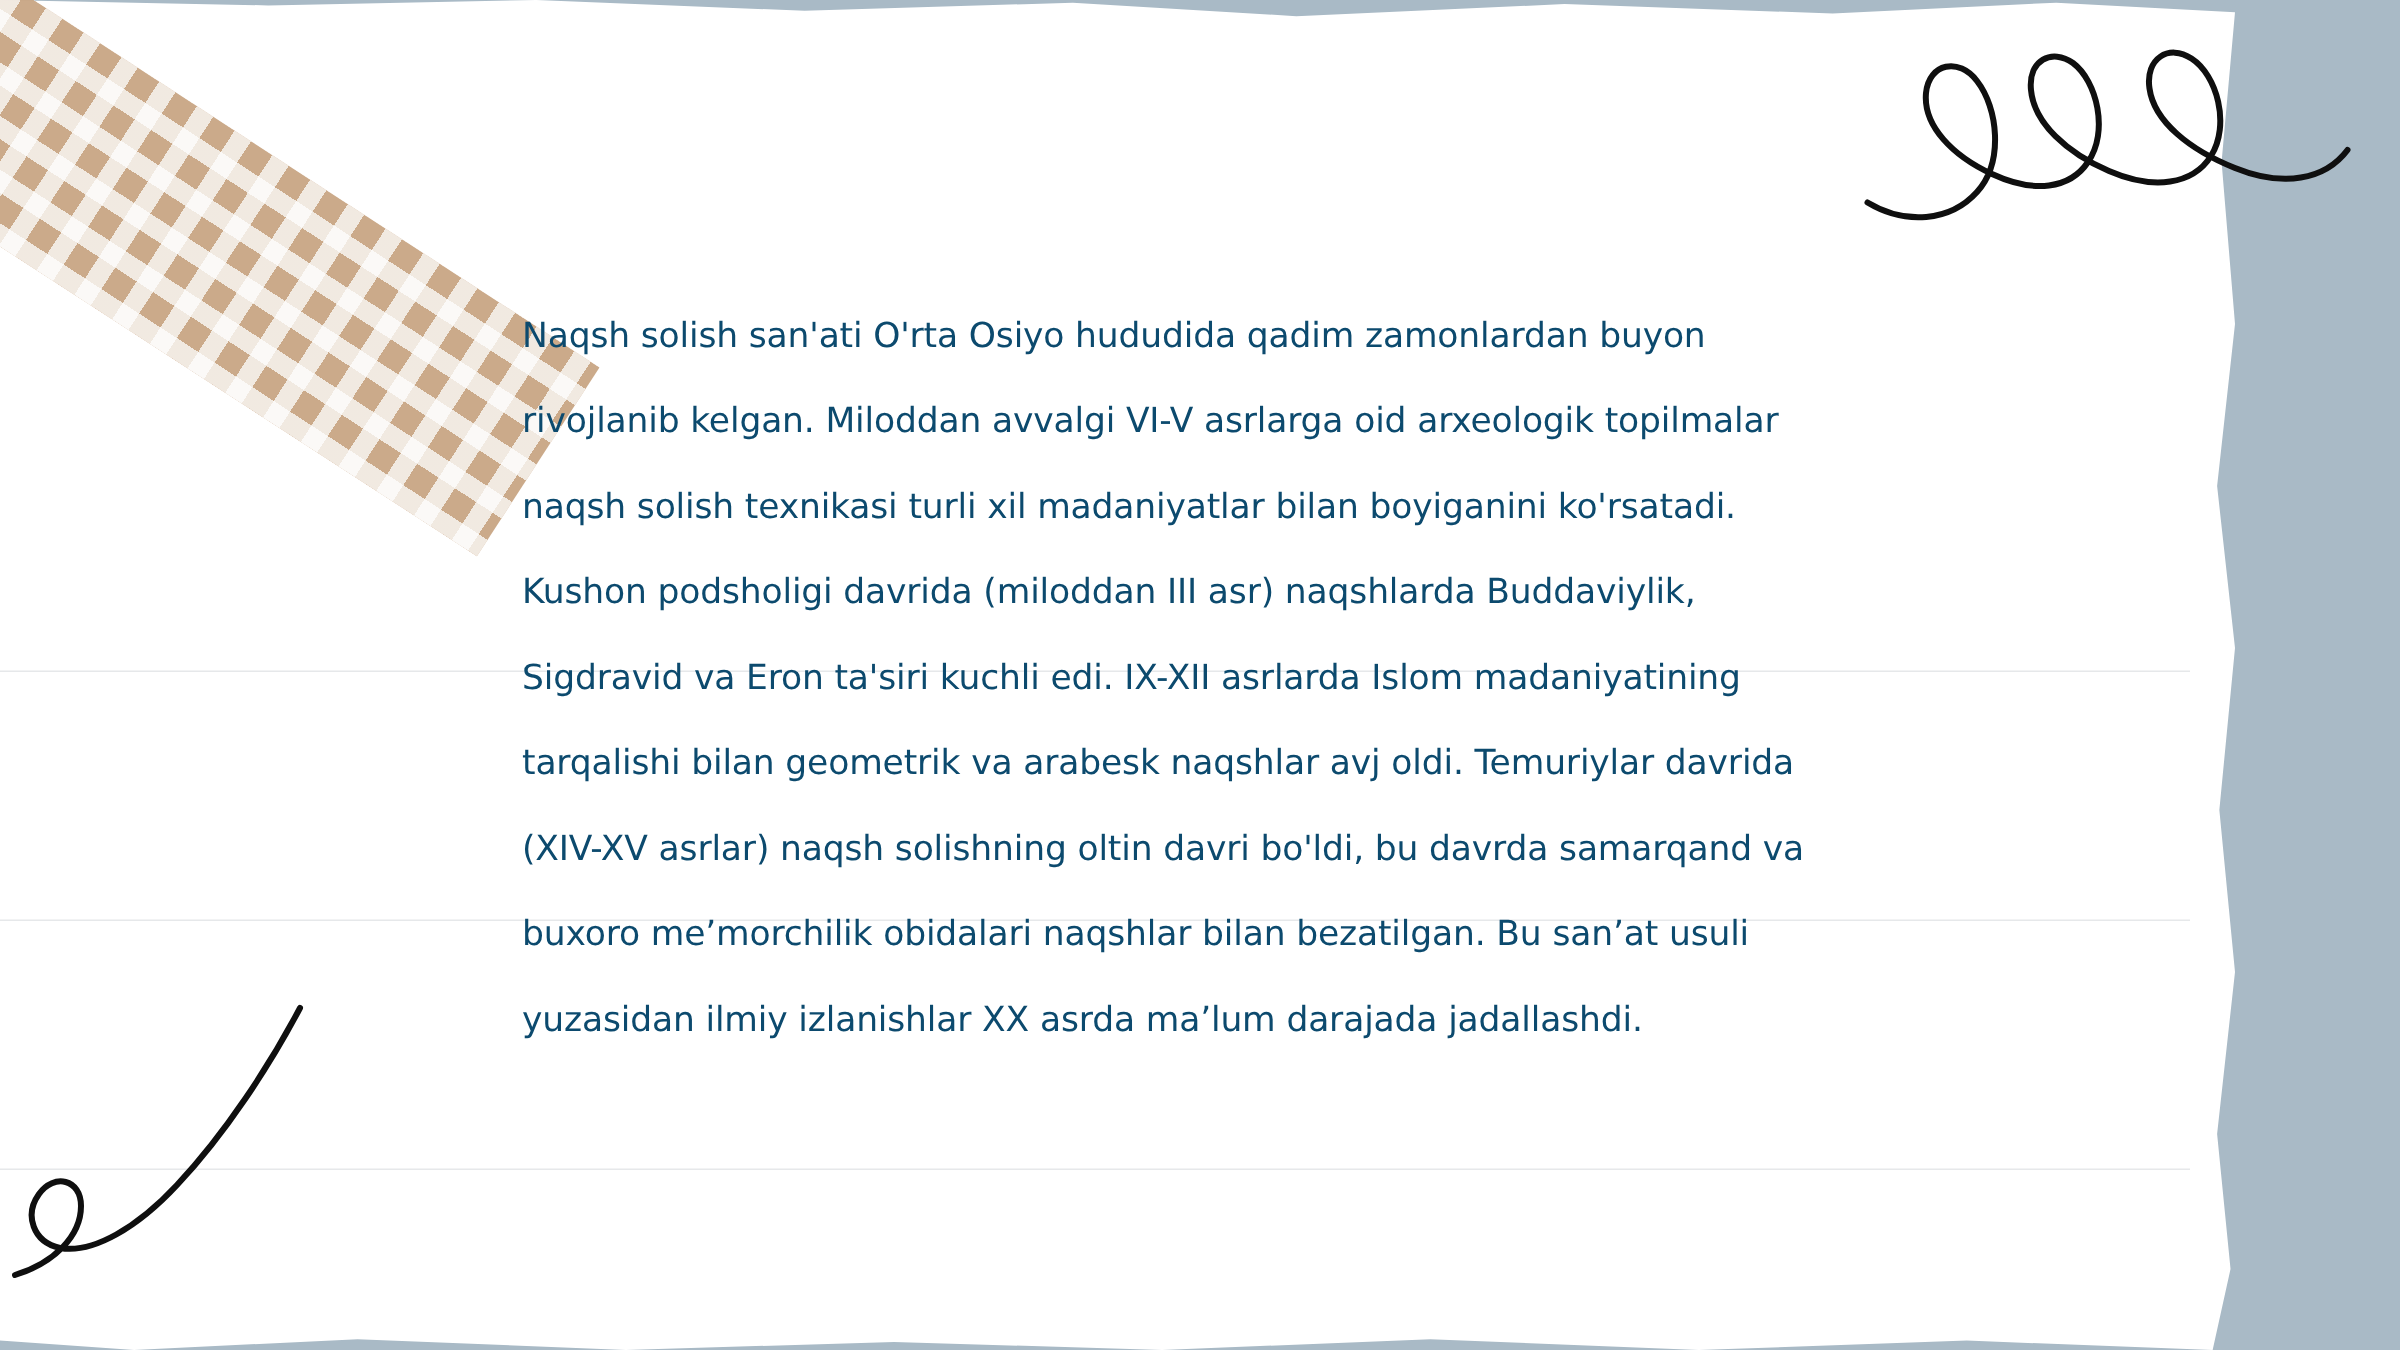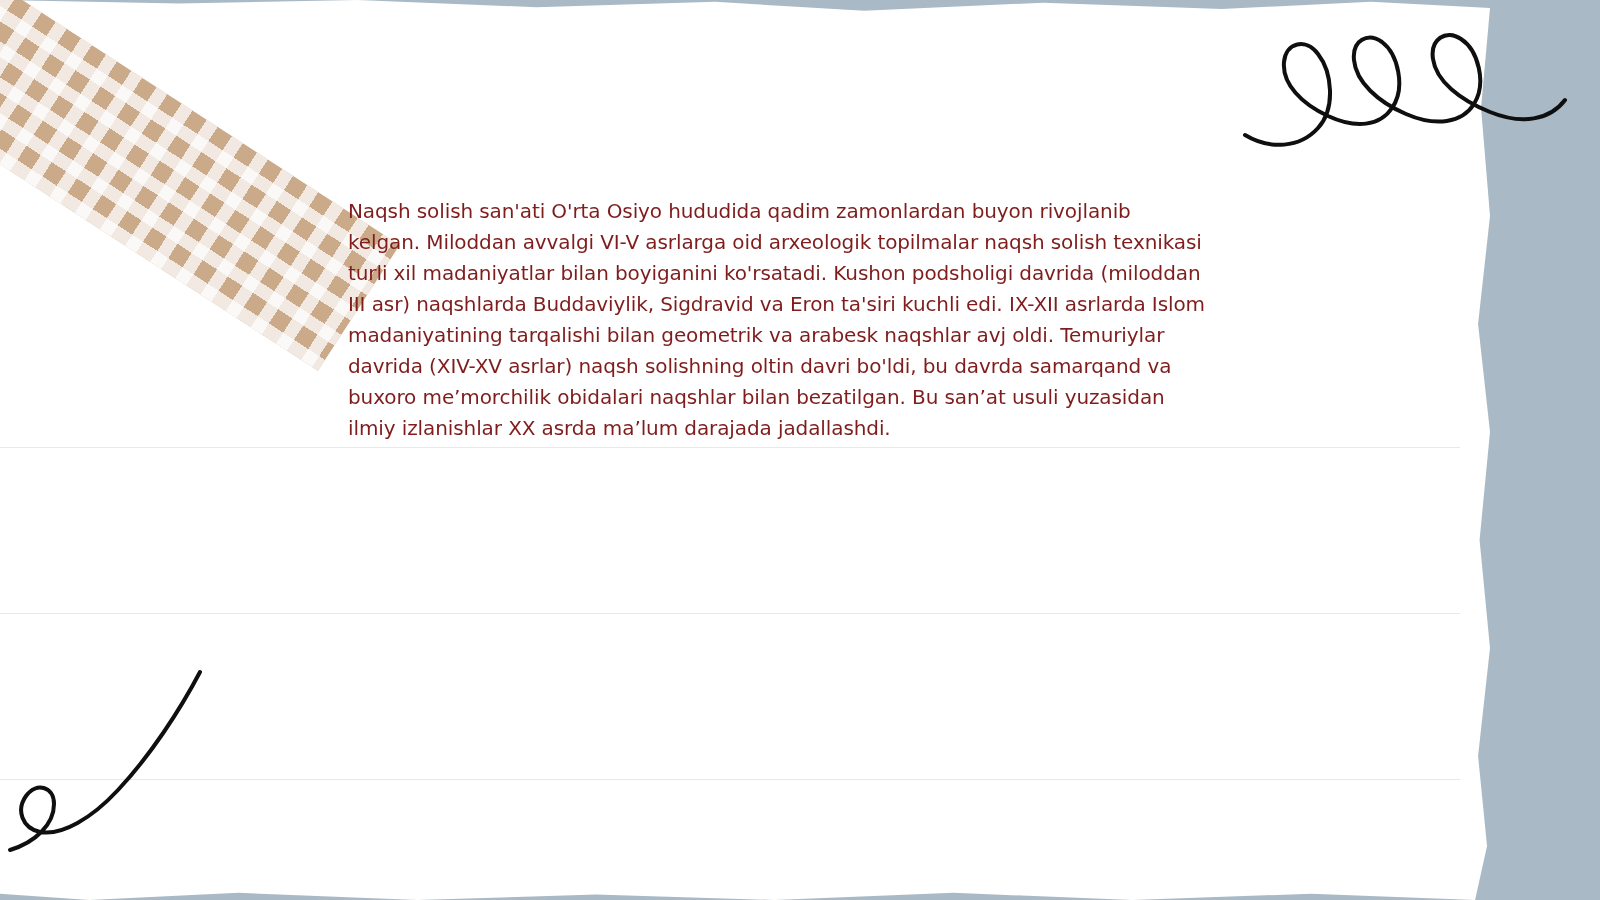--- a/index.html
+++ b/index.html
@@ -88,23 +88,23 @@
   
   .text-block {
     position: absolute;
     left: 348px;
     top: 196px;
     width: 860px;
   }
   .body-text {
     margin: 0;
     font-family: "DejaVu Sans", sans-serif;
-    font-size: 20px;
-    line-height: 31px;
-    color: #7f1d1d;
+    font-size: 23px;
+    line-height: 57px;
+    color: #0c4a6e;
     letter-spacing: -0.1px;
     white-space: pre-wrap;
   }
 </style>
 </head>
 <body>
 
 <div id="slide">
 
   <div class="paper"></div>

